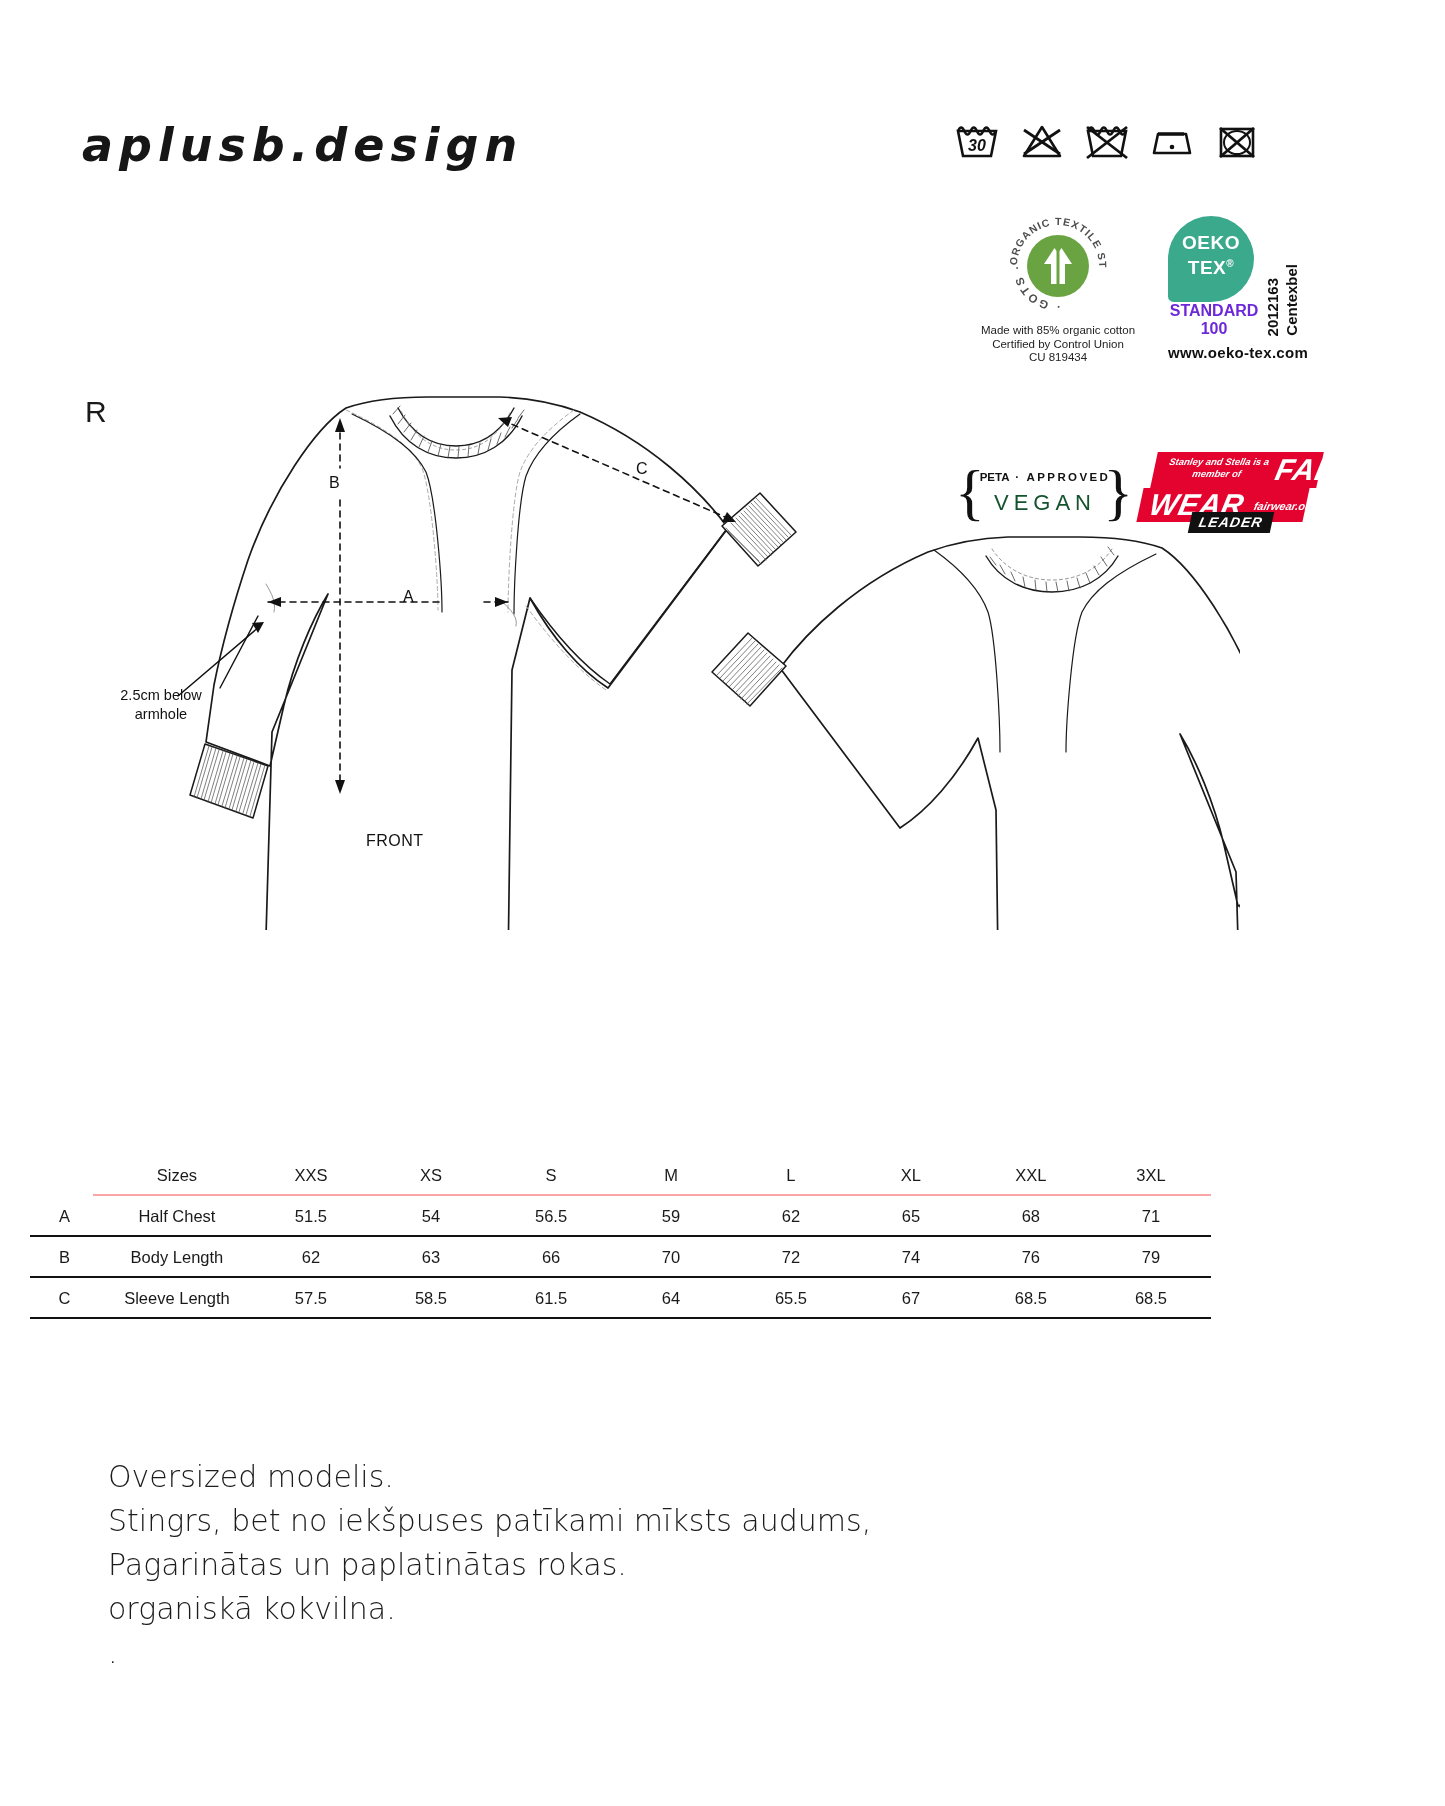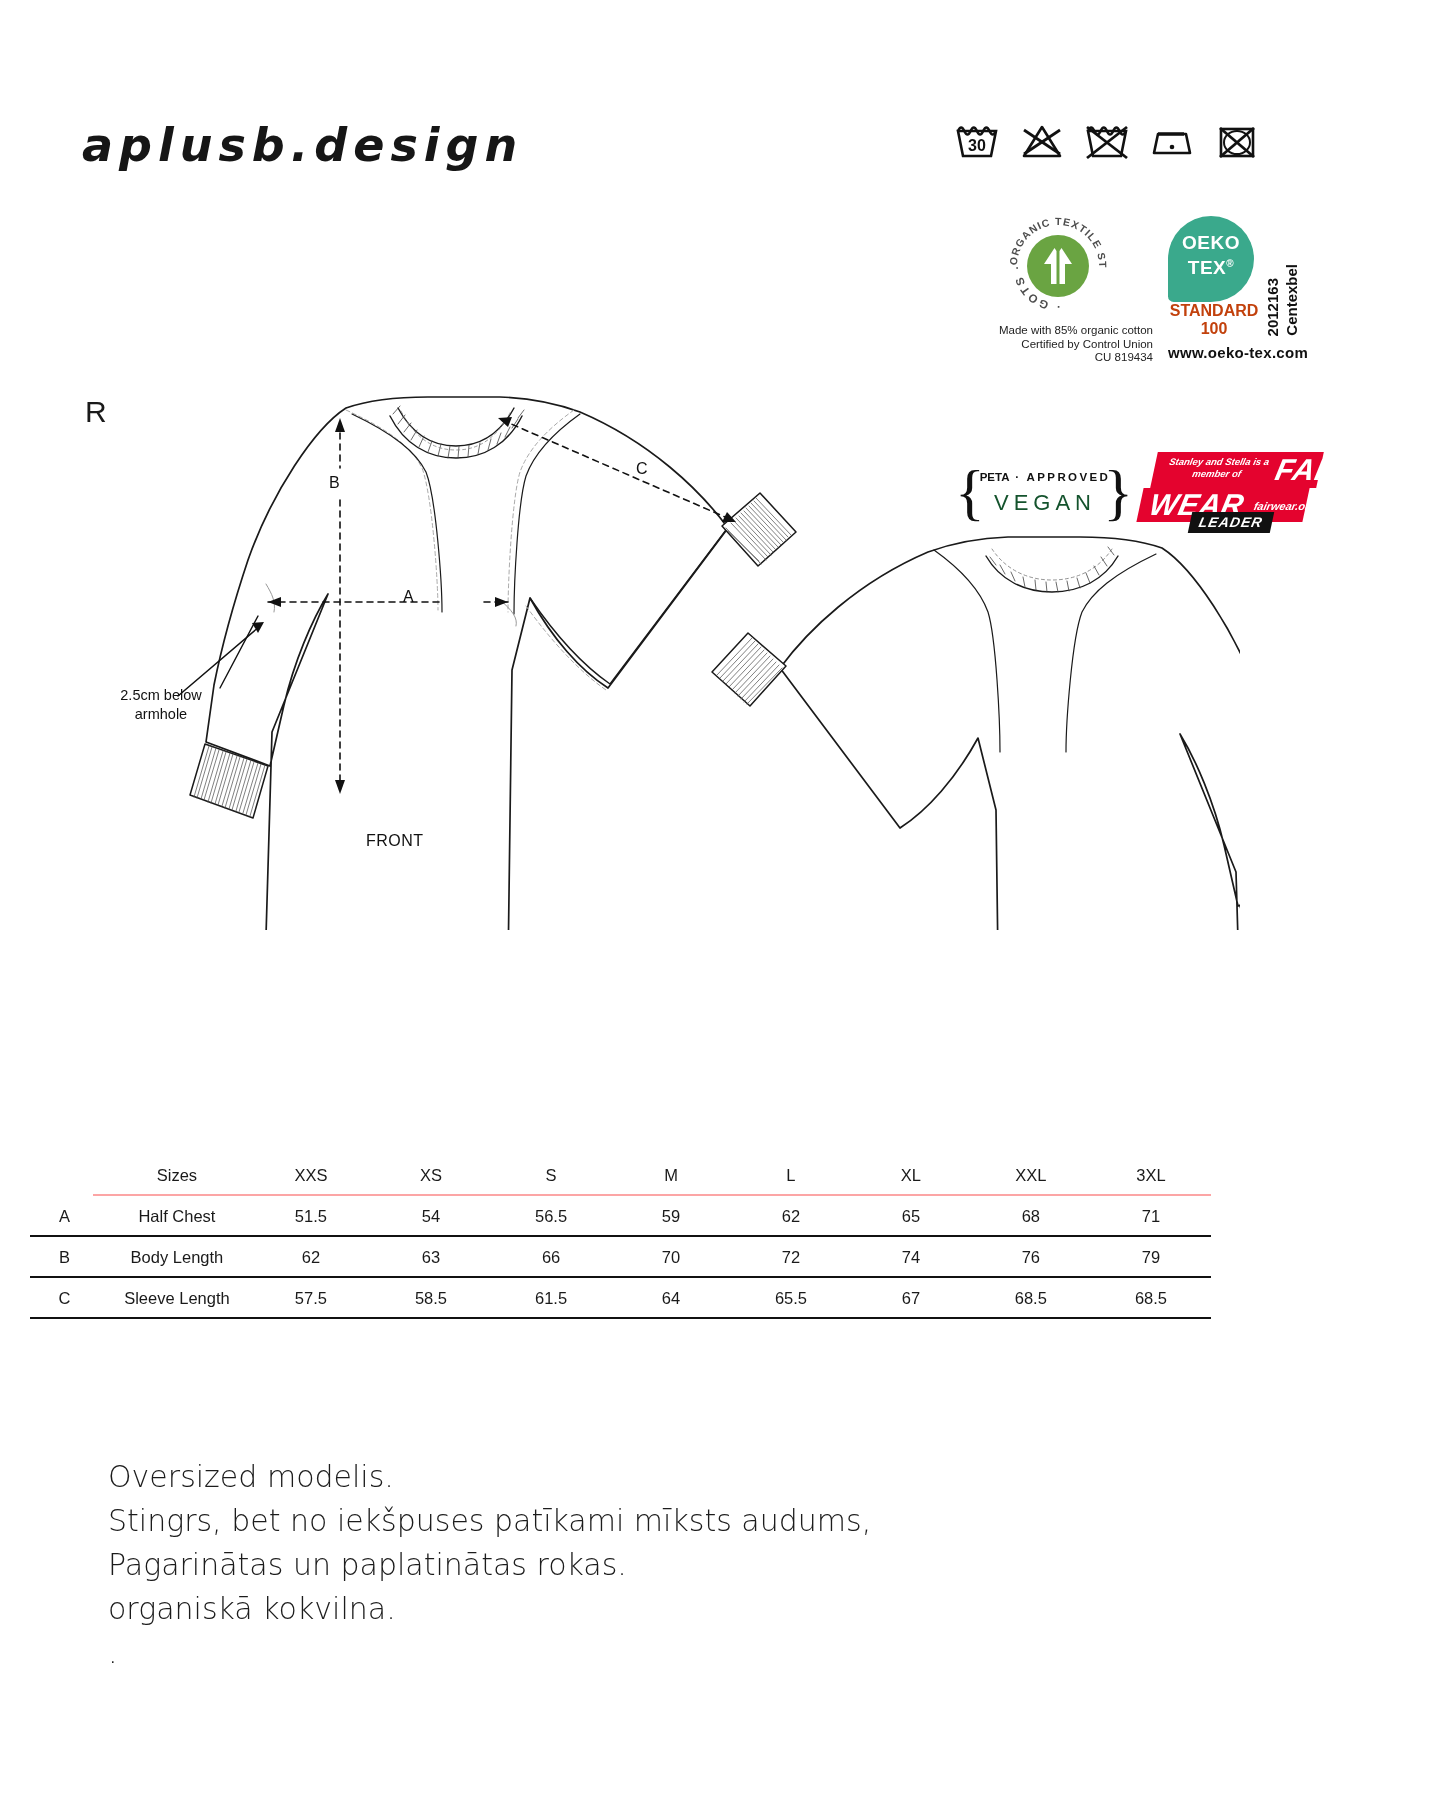--- a/index.html
+++ b/index.html
@@ -31,20 +31,21 @@
   }
 
   
   #care-symbols {
     position: absolute;
     left: 955px;
     top: 122px;
     display: flex;
     align-items: center;
     gap: 21px;
+    font-style: italic;
   }
   .care-sym { display:block; }
 
   
   #gots-block {
     position: absolute;
     left: 963px;
     top: 212px;
     width: 190px;
     text-align: center;
@@ -53,21 +54,20 @@
     width: 108px; height: 108px;
     margin: 0 auto;
     position: relative;
   }
   #gots-caption {
     margin-top: 4px;
     font-size: 11.5px;
     line-height: 13.5px;
     color: #232323;
     font-family: "Liberation Sans", sans-serif;
-    text-align: right;
   }
 
   #oeko-block {
     position: absolute;
     left: 1168px;
     top: 216px;
     width: 160px;
   }
   #oeko-drop-wrap { position: relative; width: 160px; height: 86px; }
   .oeko-drop {
@@ -84,21 +84,21 @@
     font-size: 19px;
     line-height: 21px;
     letter-spacing: .5px;
     font-family: "Liberation Sans", sans-serif;
   }
   .oeko-reg { font-size: 10px; vertical-align: super; }
   #oeko-standard {
     position: absolute; left: 0; top: 86px;
     width: 92px; text-align: center;
     font-weight: 700; font-size: 16px; line-height: 18px;
-    color: #c2410c;
+    color: #6d28d9;
   }
   #oeko-vertical {
     position: absolute;
     left: 96px; top: 16px;
     height: 104px;
     display: flex; gap: 2px;
     align-items: flex-end;
   }
   .oeko-vert-line {
     writing-mode: vertical-rl;

